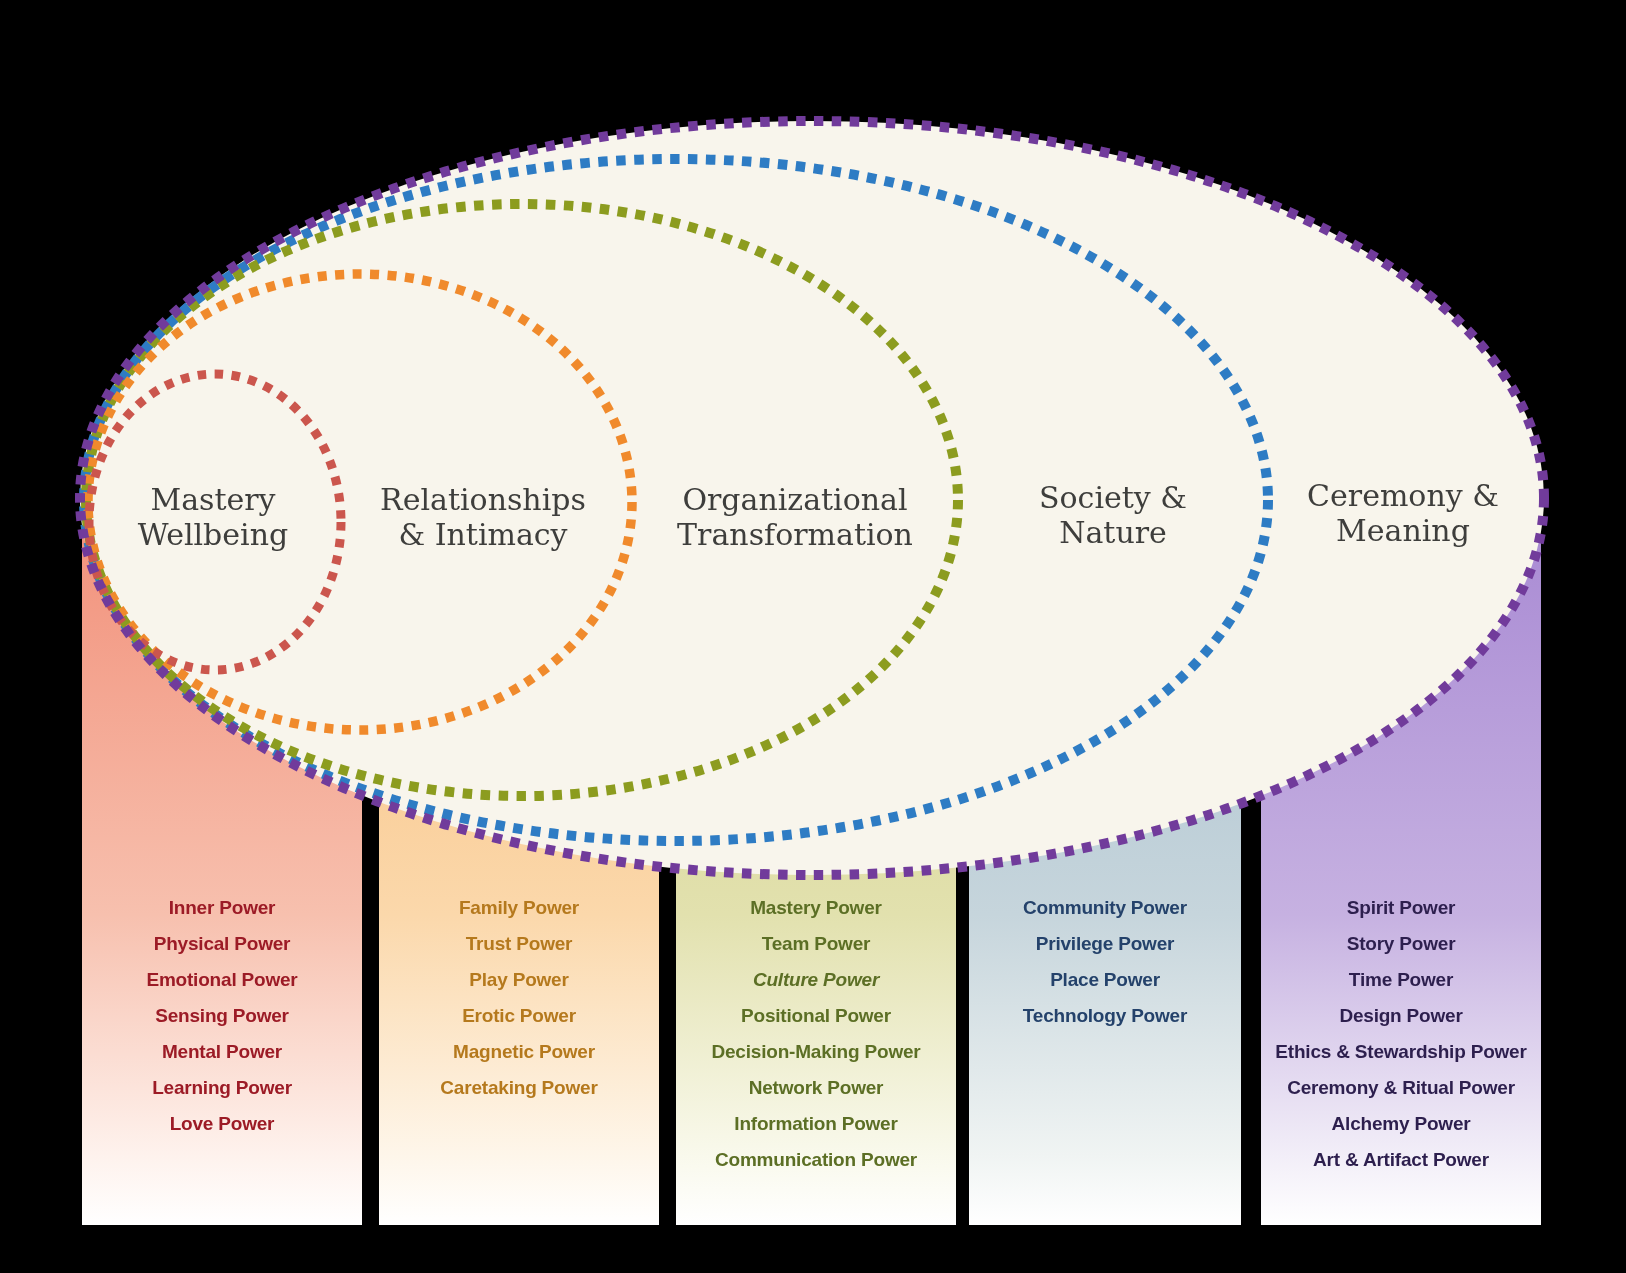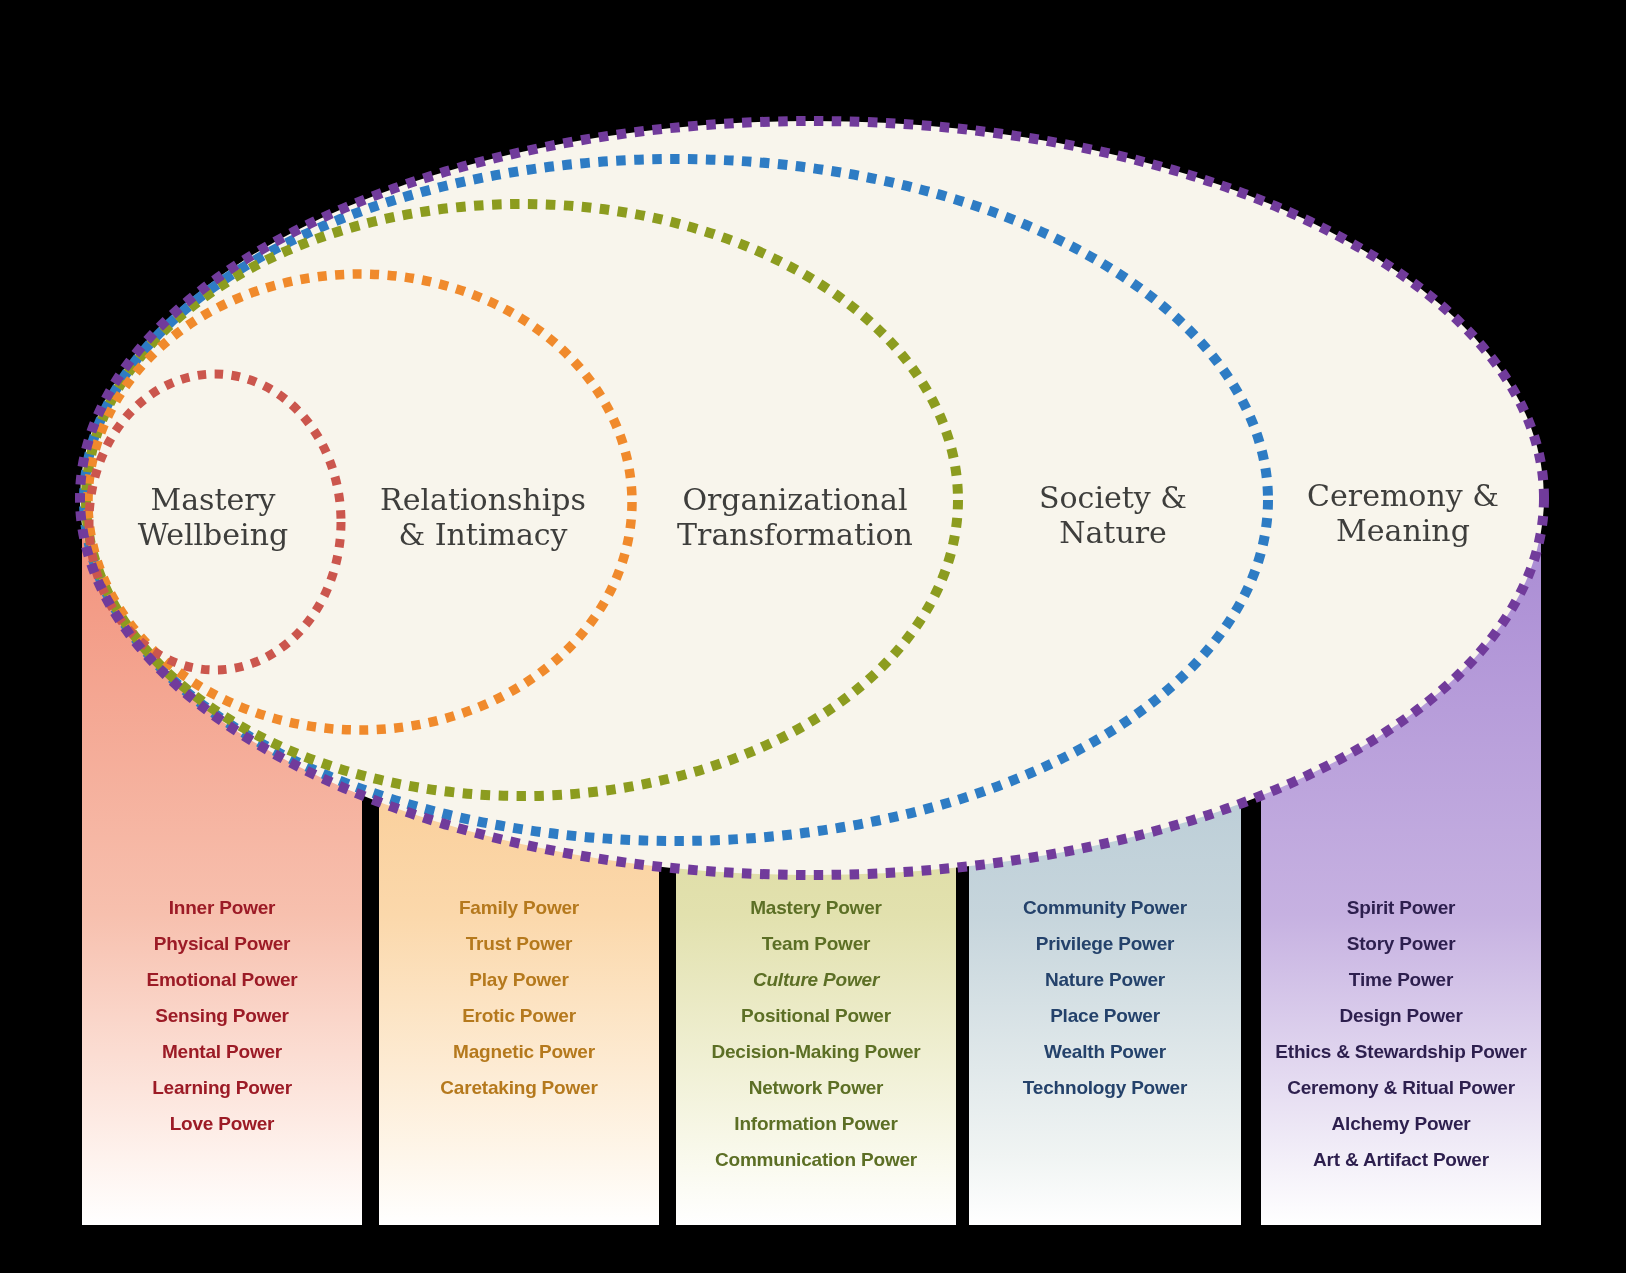--- a/index.html
+++ b/index.html
@@ -73,23 +73,21 @@
         <div class="power-item" style="color: rgb(92, 111, 37);">Decision-Making Power</div>
         <div class="power-item" style="color: rgb(92, 111, 37);">Network Power</div>
         <div class="power-item" style="color: rgb(92, 111, 37);">Information Power</div>
         <div class="power-item" style="color: rgb(92, 111, 37);">Communication Power</div>
       </div>
   </div>
   <div class="column" style="left: 969px; width: 272px; background: linear-gradient(rgb(169, 192, 206) 0%, rgb(198, 213, 220) 55%, rgb(240, 244, 243) 90%, rgb(255, 255, 255) 100%);">
     <div class="power-list">
         <div class="power-item" style="color: rgb(36, 66, 107);">Community Power</div>
         <div class="power-item" style="color: rgb(36, 66, 107);">Privilege Power</div>
-        <div class="power-item" style="color: rgb(36, 66, 107);">Nature Power</div>
         <div class="power-item" style="color: rgb(36, 66, 107);">Place Power</div>
-        <div class="power-item" style="color: rgb(36, 66, 107);">Wealth Power</div>
         <div class="power-item" style="color: rgb(36, 66, 107);">Technology Power</div>
       </div>
   </div>
   <div class="column" style="left: 1261px; width: 280px; background: linear-gradient(rgb(170, 140, 212) 0%, rgb(198, 177, 225) 55%, rgb(242, 238, 248) 90%, rgb(255, 255, 255) 100%);">
     <div class="power-list">
         <div class="power-item" style="color: rgb(45, 31, 78);">Spirit Power</div>
         <div class="power-item" style="color: rgb(45, 31, 78);">Story Power</div>
         <div class="power-item" style="color: rgb(45, 31, 78);">Time Power</div>
         <div class="power-item" style="color: rgb(45, 31, 78);">Design Power</div>
         <div class="power-item" style="color: rgb(45, 31, 78);">Ethics &amp; Stewardship Power</div>

